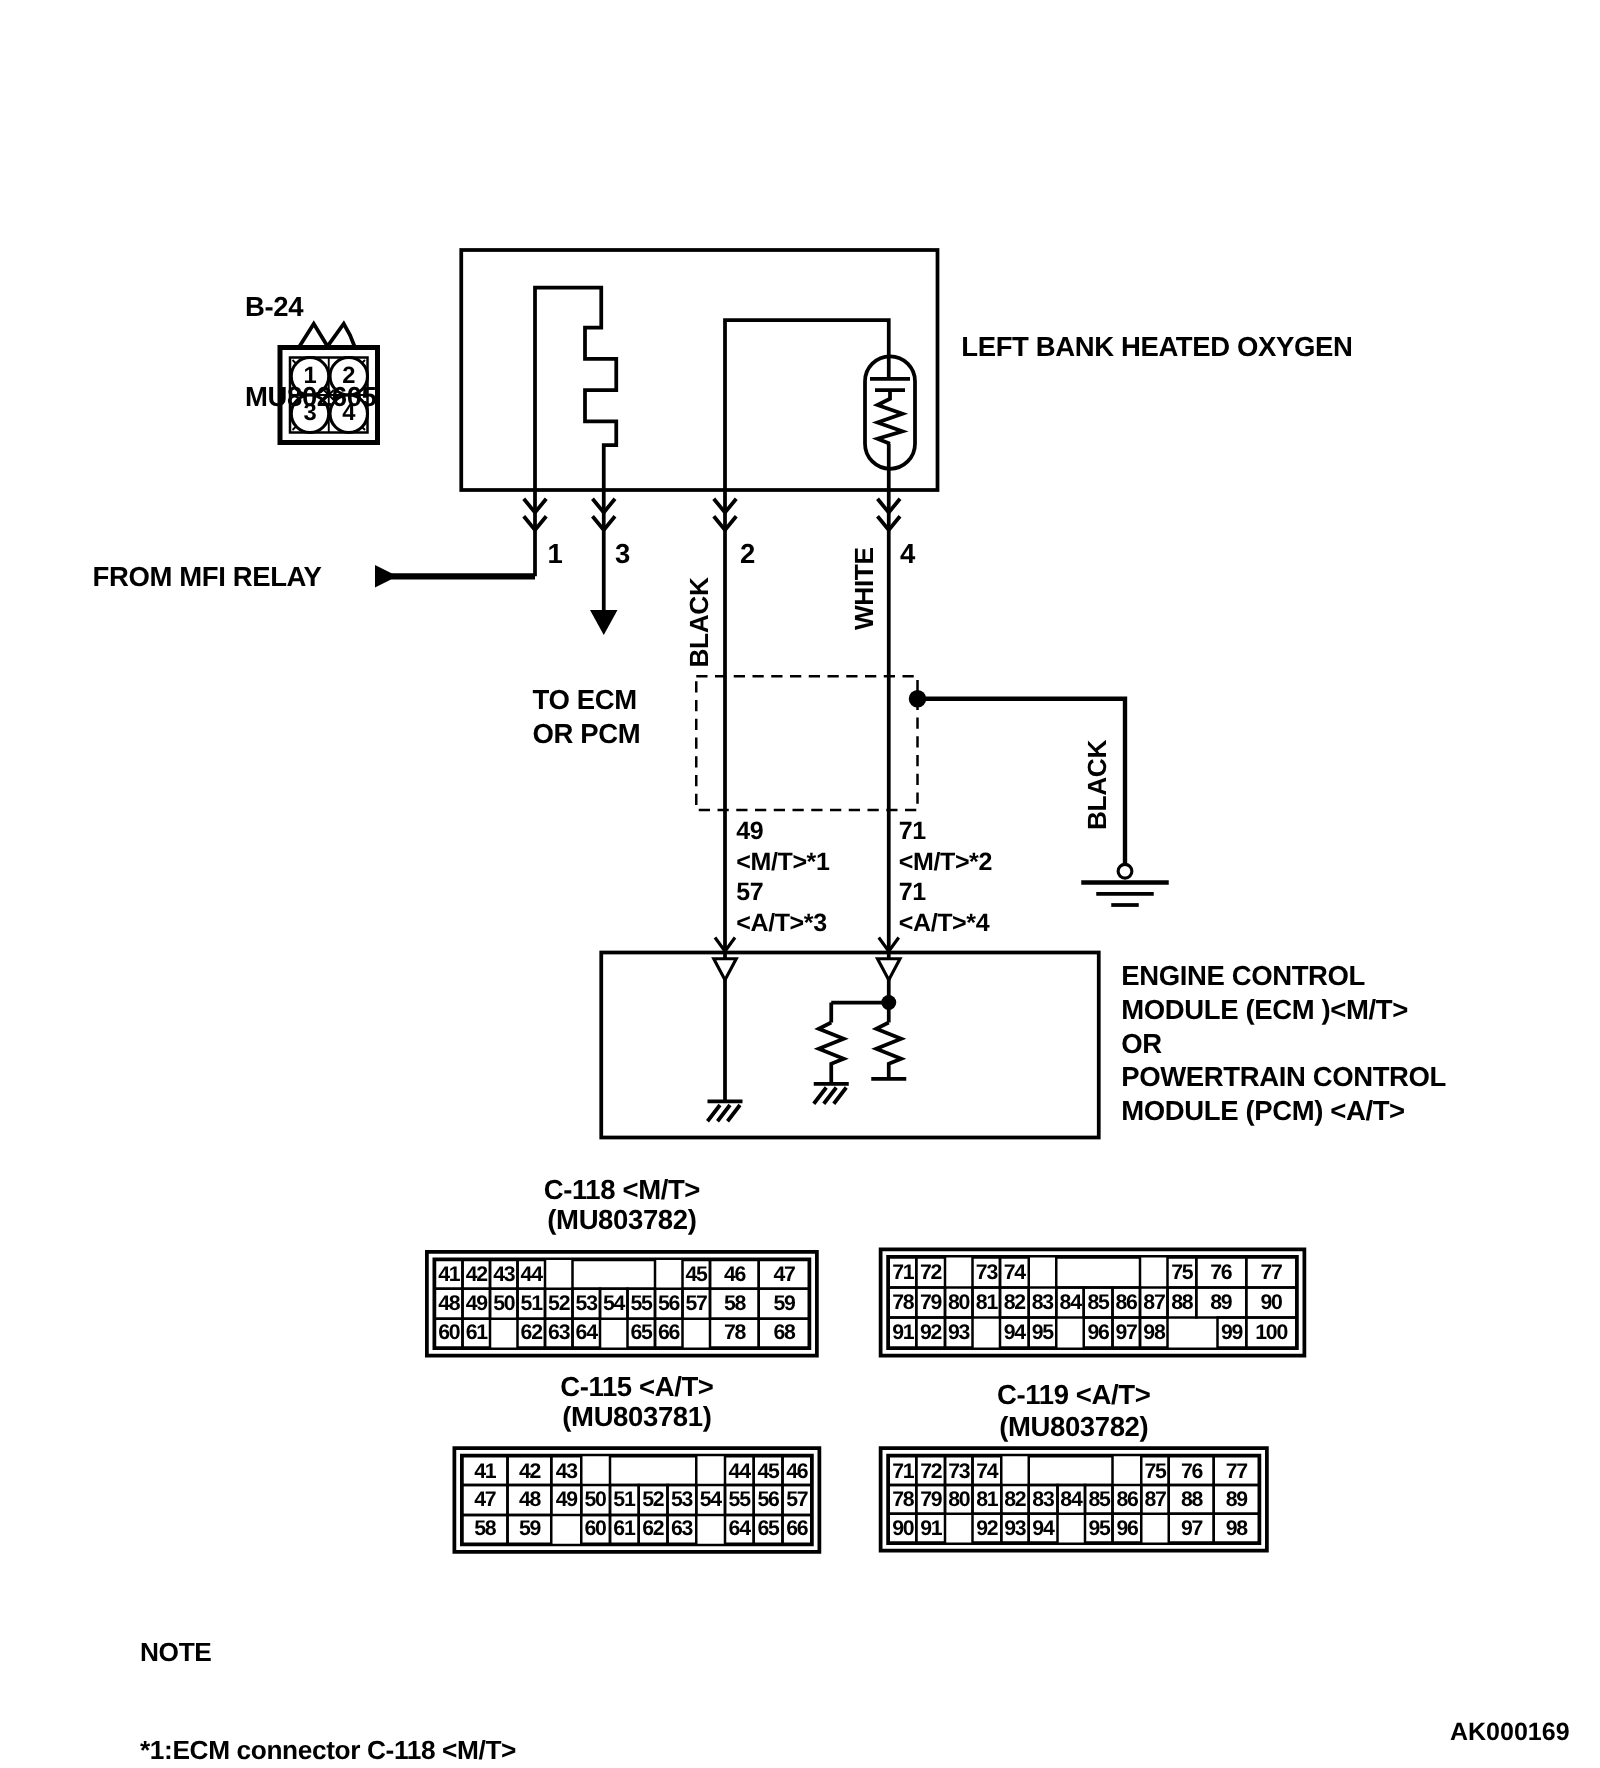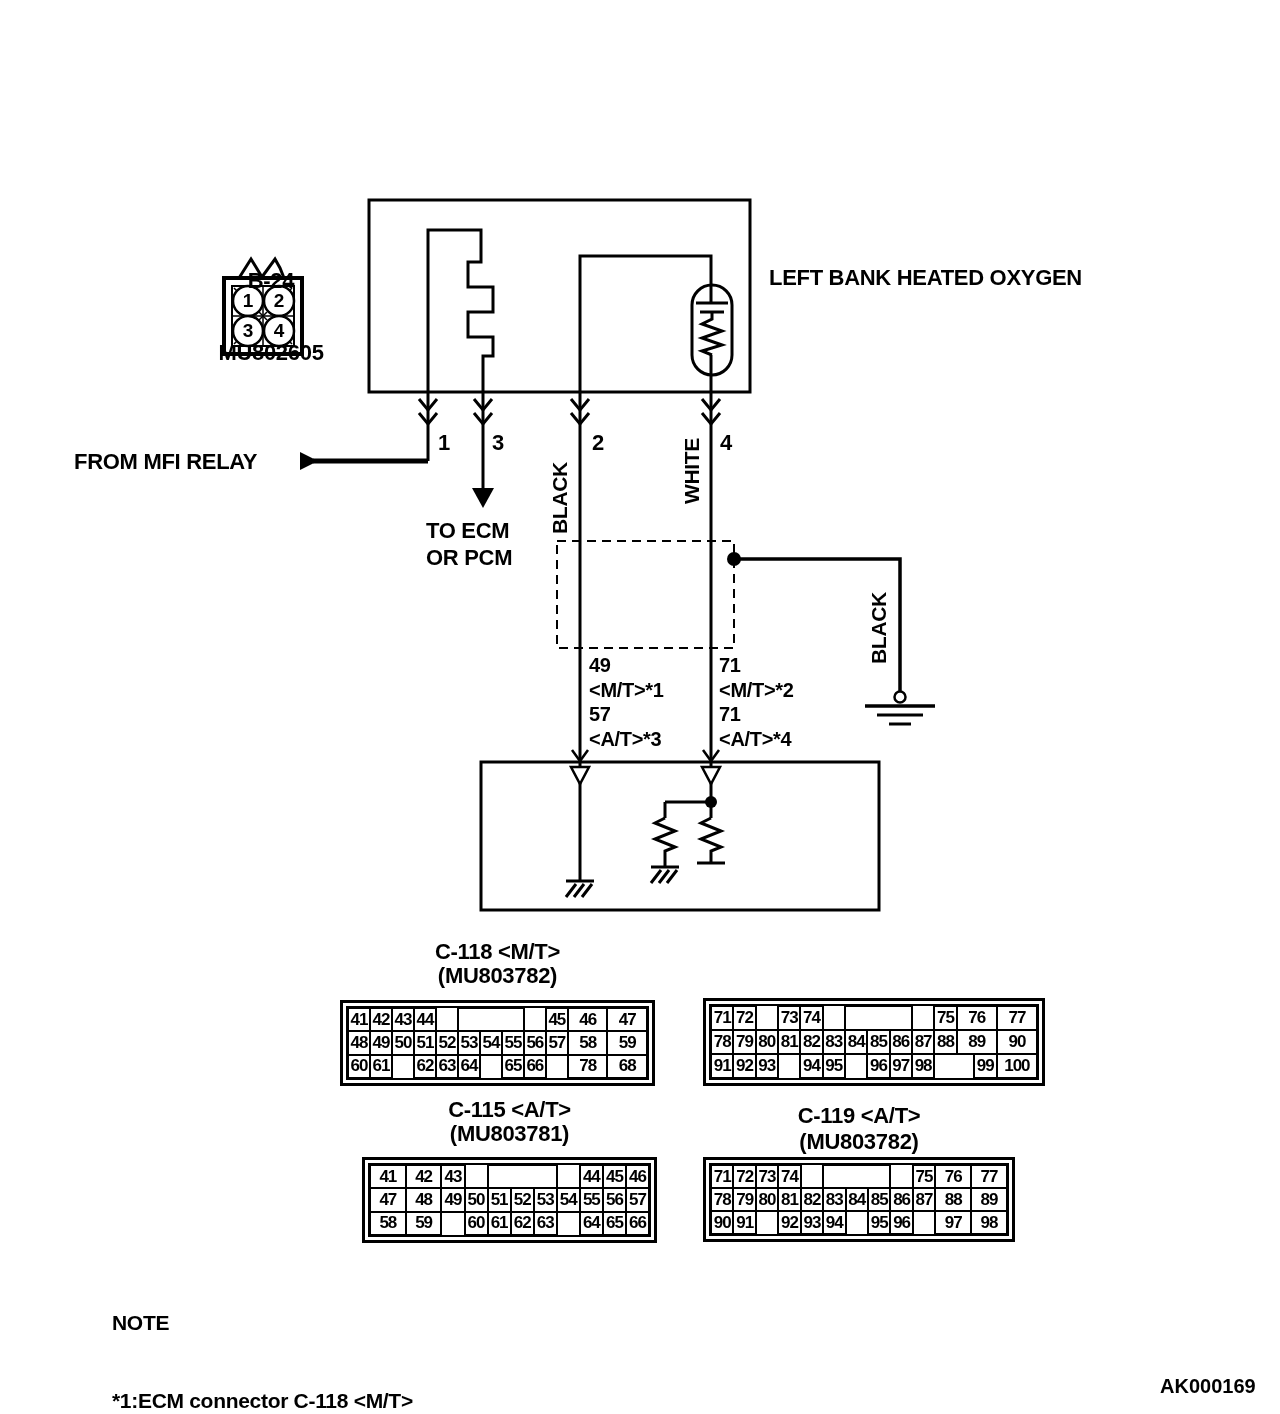--- a/index.html
+++ b/index.html
@@ -1,24 +1,24 @@
 <!DOCTYPE html>
 <html><head>
 <meta charset="utf-8">
 <style>
   html,body{margin:0;padding:0;background:#fff}
   .page{position:relative;width:1280px;height:1414px;background:#fff;overflow:hidden;
         font-family:"Liberation Sans",sans-serif;color:#000}
   svg.wiring{position:absolute;left:0;top:0}
   .t{position:absolute;font-weight:700;font-size:22px;line-height:26px;letter-spacing:-0.3px;white-space:pre}
   .title{left:0;top:14px;width:1280px;text-align:center;font-size:24px;letter-spacing:-0.2px}
-  .b24label{left:196px;top:221px;width:150px;text-align:center;line-height:24px}
+  .b24label{left:196px;top:186px;width:150px;text-align:left;line-height:24px}
   .sensorlabel{left:769px;top:265px;line-height:26px}
   .frommfi{left:74px;top:449px}
-  .toecm{left:426px;top:517px;line-height:27px}
+  .toecm{left:426px;top:546px;line-height:27px}
   .wnum{font-size:22px}
   .w1{left:438px;top:430px}.w3{left:492px;top:430px}.w2{left:592px;top:430px}.w4{left:720px;top:430px}
   .vert{position:absolute;width:90px;height:24px;text-align:center;transform:rotate(-90deg);
         font-weight:700;font-size:21px;line-height:24px;letter-spacing:-0.3px}
   .vblack2{left:515px;top:486px}
   .vwhite4{left:647px;top:459px}
   .vblackg{left:834px;top:616px}
   .plabel{line-height:24.5px;font-size:20px}
   .pblack{left:589px;top:653px}
   .pwhite{left:719px;top:653px}
@@ -141,20 +141,21 @@
   <div class="t wnum w2">2</div>
   <div class="t wnum w4">4</div>
 
   <div class="vert vblack2">BLACK</div>
   <div class="vert vwhite4">WHITE</div>
   <div class="vert vblackg">BLACK</div>
 
   <div class="t plabel pblack"><div>49</div><div>&lt;M/T&gt;*1</div><div>57</div><div>&lt;A/T&gt;*3</div></div>
   <div class="t plabel pwhite"><div>71</div><div>&lt;M/T&gt;*2</div><div>71</div><div>&lt;A/T&gt;*4</div></div>
 
+  <div class="t ecmlabel"><div>ENGINE CONTROL</div><div>MODULE (ECM )&lt;M/T&gt;</div><div>OR</div><div>POWERTRAIN CONTROL</div><div>MODULE (PCM) &lt;A/T&gt;</div></div>
 
   <div class="ctitle tc118">
     <div>C-118 &lt;M/T&gt;</div>
     <div>(MU803782)</div>
   </div>
   <div class="conn bc118">
     <div class="conn-inner">
         <div class="conn-grid" style="grid-template-columns: 1fr 1fr 1fr 1fr 1fr 1fr 1fr 1fr 1fr 1fr 1.8fr 1.8fr;">
           <div class="cell" style="grid-area: 1 / 1 / auto / span 1;">41</div>
           <div class="cell" style="grid-area: 1 / 2 / auto / span 1;">42</div>

